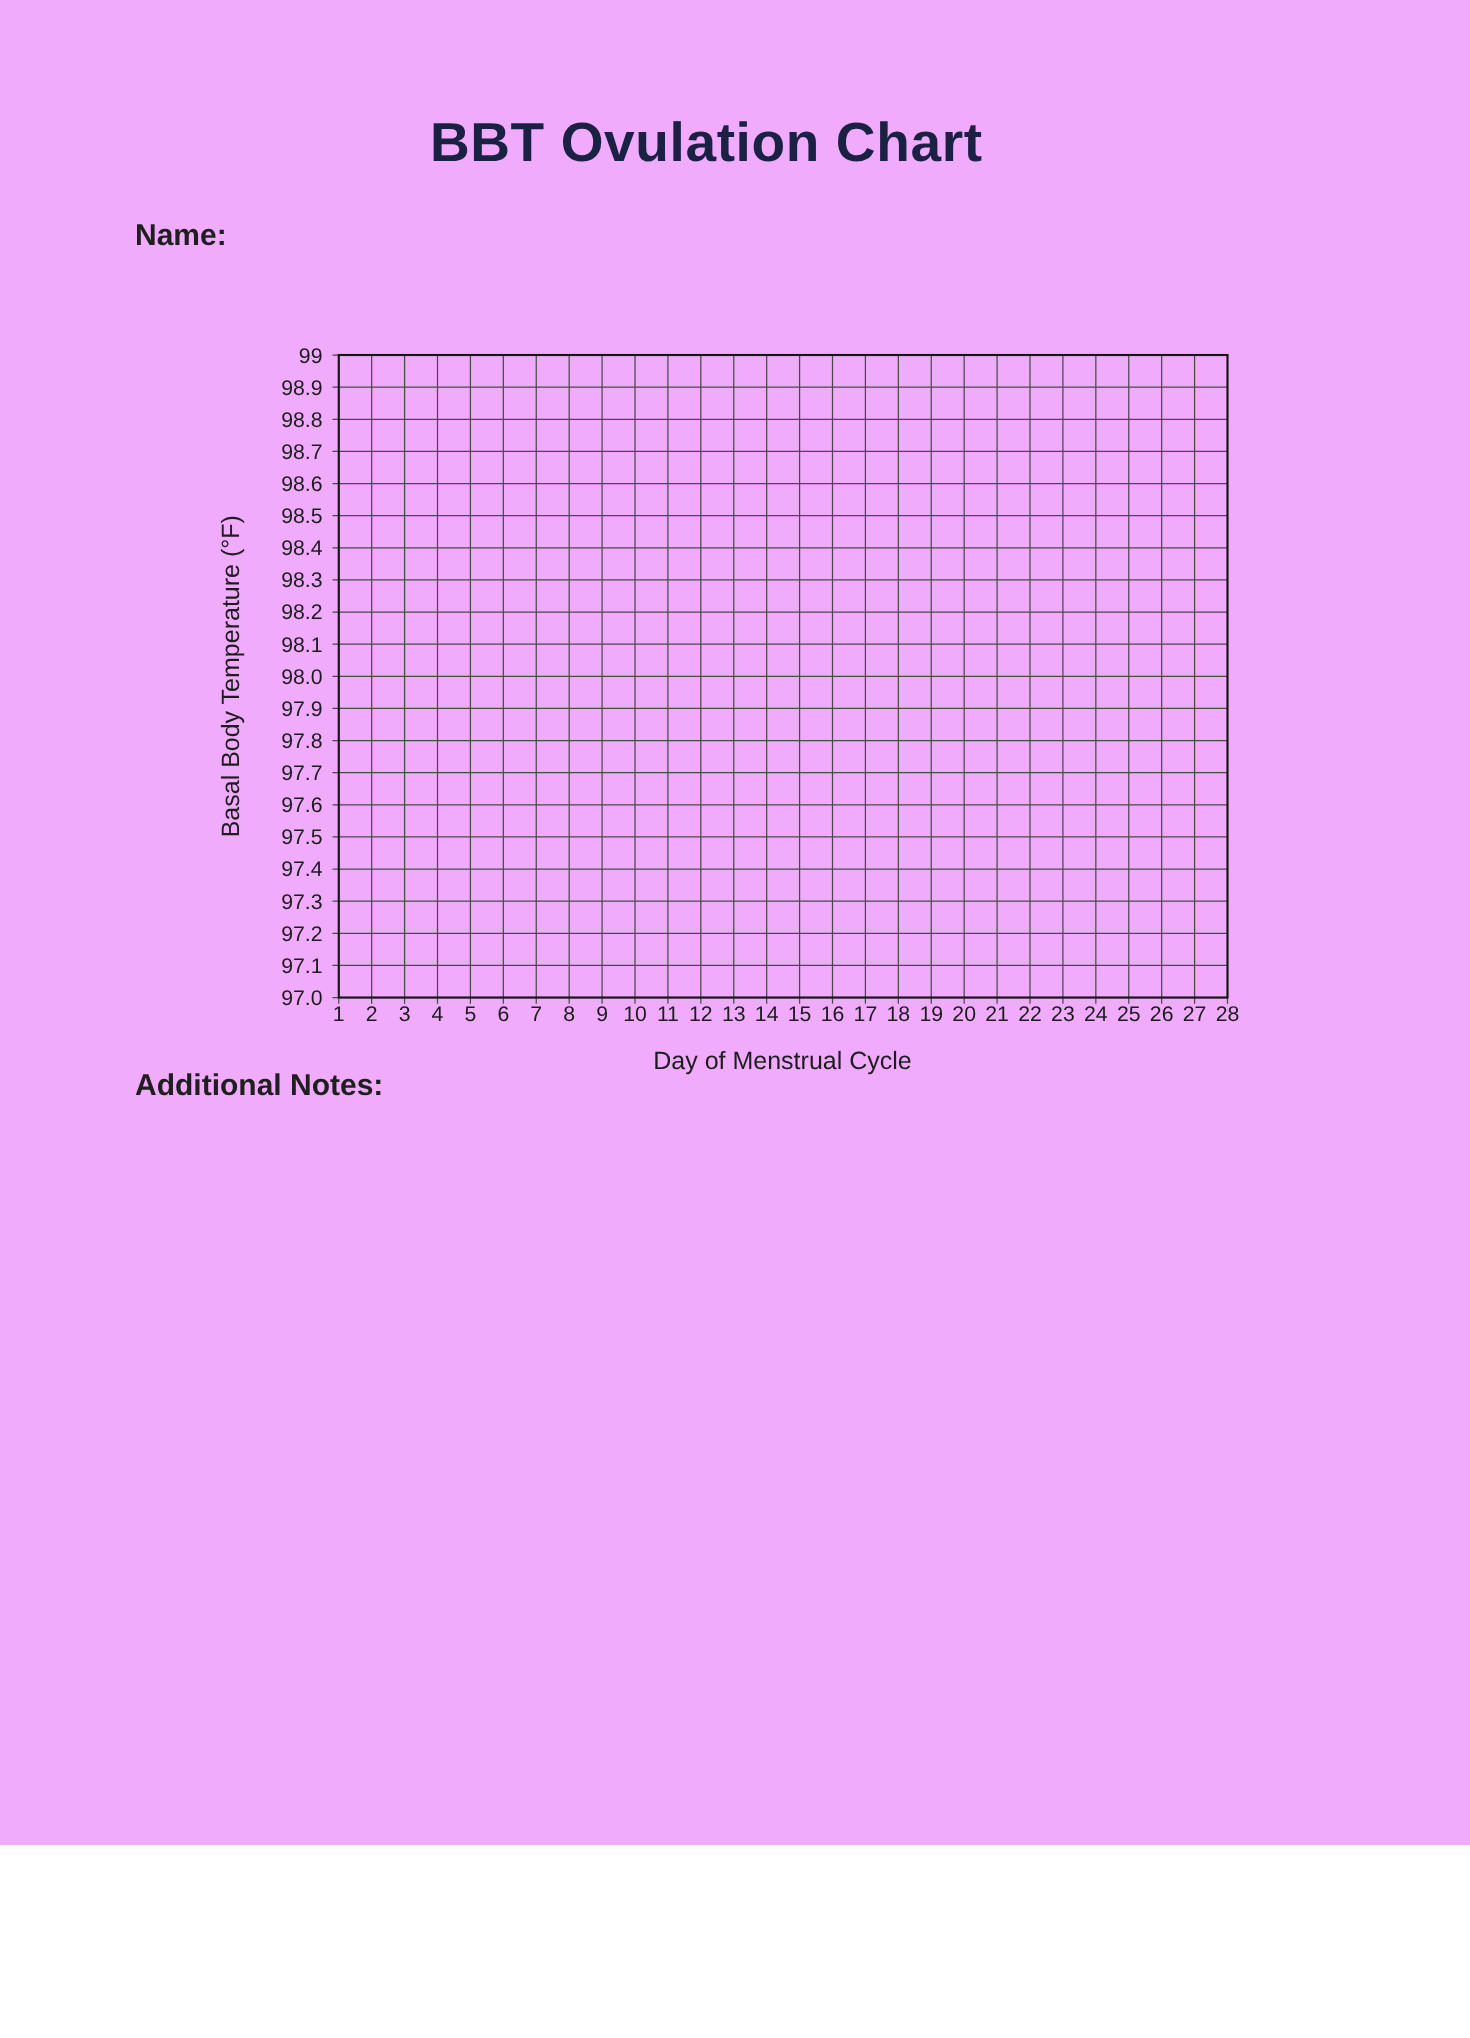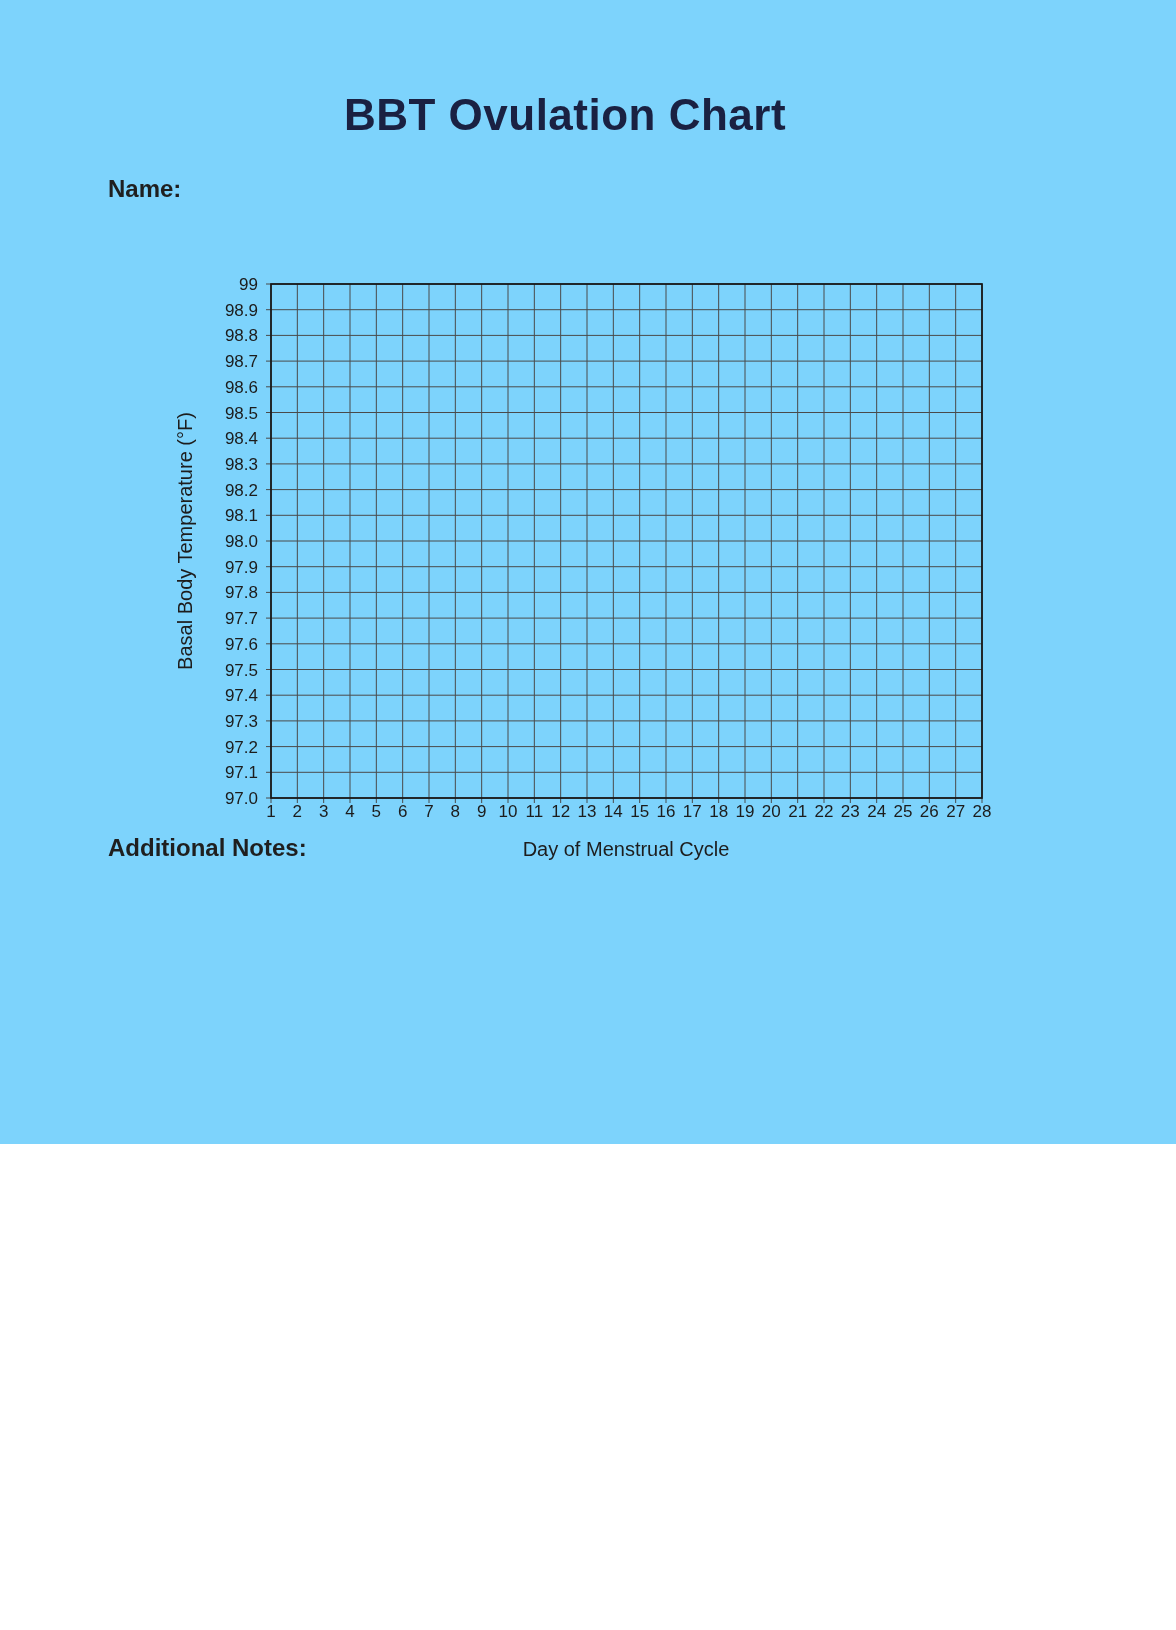--- a/index.html
+++ b/index.html
@@ -3,22 +3,22 @@
 <meta charset="utf-8">
 <style>
   html, body {
     margin: 0;
     padding: 0;
     background: #ffffff;
   }
   .page {
     position: relative;
     width: 1176px;
-    height: 1144px;
-    background: #7dd3fc;
+    height: 1476px;
+    background: #f0abfc;
     font-family: "Liberation Sans", "DejaVu Sans", sans-serif;
     overflow: hidden;
   }
   .doc-title {
     position: absolute;
     top: 90px;
     left: 0;
     width: 1130px;
     margin: 0;
     text-align: center;
@@ -29,21 +29,21 @@
   .field-label {
     position: absolute;
     left: 108px;
     font-size: 24px;
     font-weight: bold;
     color: #1f1f1f;
     white-space: nowrap;
   }
   .field-label.name  { top: 175px; }
   .field-label.date  { top: 215px; }
-  .field-label.notes { top: 834px; }
+  .field-label.notes { top: 855px; }
   .chart-svg {
     position: absolute;
     left: 130px;
     top: 250px;
     width: 900px;
     height: 620px;
   }
   .chart-svg text {
     font-family: "Liberation Sans", "DejaVu Sans", sans-serif;
     font-size: 17px;

